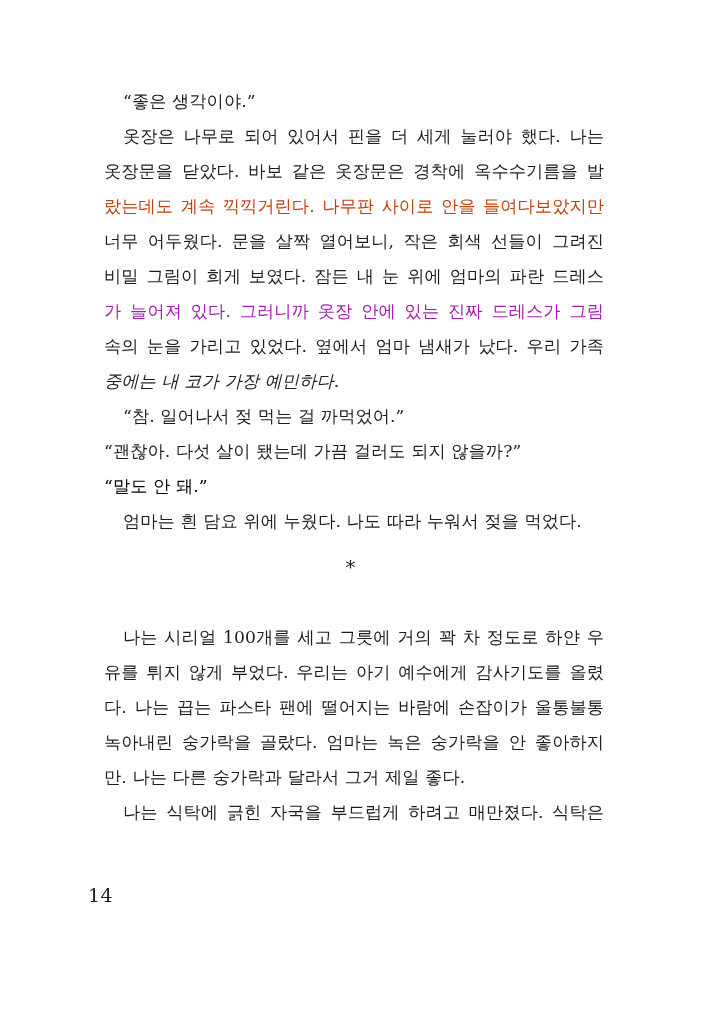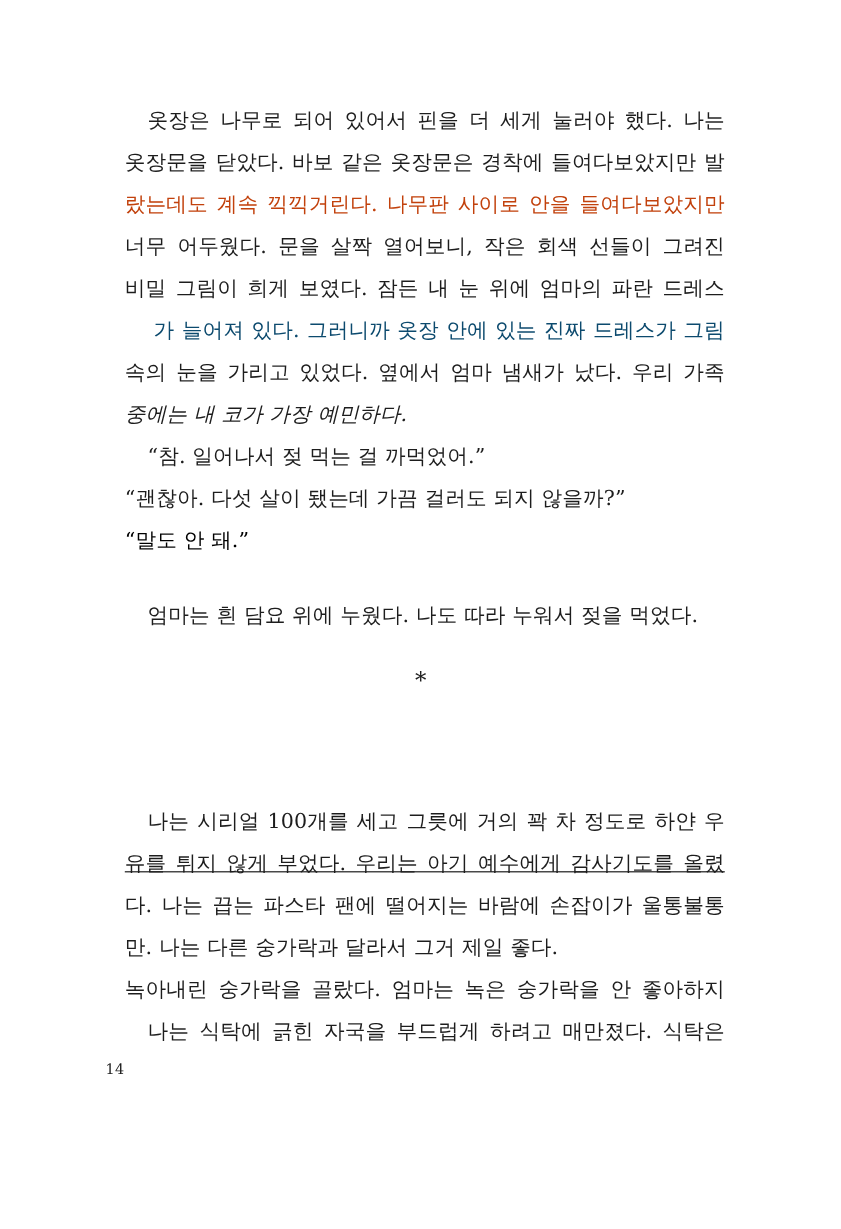--- a/index.html
+++ b/index.html
@@ -67,72 +67,74 @@
     font-size: 19px;
     color: #1d1d1d;
     line-height: 1;
   }
 
   .lower-block {
     position: absolute;
     left: 104px;
     top: 620px;
     width: 500px;
-    margin-top: 48px;
   }
 
   .folio {
     position: absolute;
     left: 88px;
     top: 884px;
     font-family: "DejaVu Serif", "Liberation Serif", serif;
-    font-size: 12px;
+    font-size: 19px;
     color: #2a2a2a;
     letter-spacing: 0.3px;
   }
 </style>
 </head>
 <body>
 
 <div class="page" style="background: rgb(255, 255, 255);">
 
   <div class="text-block">
       <div>
+        <div class="line last indent" style="color: rgb(29, 29, 29);">“좋은 생각이야.”</div>
+      </div>
+      <div>
         <div class="line just indent" style="color: rgb(29, 29, 29);">옷장은 나무로 되어 있어서 핀을 더 세게 눌러야 했다. 나는</div>
-        <div class="line just" style="color: rgb(29, 29, 29);">옷장문을 닫았다. 바보 같은 옷장문은 경착에 들여다보았지만 발</div>
+        <div class="line just" style="color: rgb(29, 29, 29);">옷장문을 닫았다. 바보 같은 옷장문은 경착에 옥수수기름을 발</div>
         <div class="line just" style="color: #c2410c;">랐는데도 계속 끽끽거린다. 나무판 사이로 안을 들여다보았지만</div>
         <div class="line just" style="color: rgb(29, 29, 29);">너무 어두웠다. 문을 살짝 열어보니, 작은 회색 선들이 그려진</div>
         <div class="line just" style="color: rgb(29, 29, 29);">비밀 그림이 희게 보였다. 잠든 내 눈 위에 엄마의 파란 드레스</div>
-        <div class="line just" style="color: #0c4a6e; margin-left: 24px;">가 늘어져 있다. 그러니까 옷장 안에 있는 진짜 드레스가 그림</div>
+        <div class="line just" style="color: #a21caf;">가 늘어져 있다. 그러니까 옷장 안에 있는 진짜 드레스가 그림</div>
         <div class="line just" style="color: rgb(29, 29, 29);">속의 눈을 가리고 있었다. 옆에서 엄마 냄새가 났다. 우리 가족</div>
         <div class="line last" style="color: rgb(29, 29, 29); font-style: italic;">중에는 내 코가 가장 예민하다.</div>
       </div>
       <div>
         <div class="line last indent" style="color: rgb(29, 29, 29);">“참. 일어나서 젖 먹는 걸 까먹었어.”</div>
       </div>
       <div>
         <div class="line last" style="color: rgb(29, 29, 29);">“괜찮아. 다섯 살이 됐는데 가끔 걸러도 되지 않을까?”</div>
       </div>
       <div>
         <div class="line last" style="color: #000000;">“말도 안 돼.”</div>
       </div>
       <div>
-        <div class="line last indent" style="color: rgb(29, 29, 29); margin-top: 27px;">엄마는 흰 담요 위에 누웠다. 나도 따라 누워서 젖을 먹었다.</div>
+        <div class="line last indent" style="color: rgb(29, 29, 29);">엄마는 흰 담요 위에 누웠다. 나도 따라 누워서 젖을 먹었다.</div>
       </div>
     </div>
 
   <div class="divider" style="color: rgb(29, 29, 29);">*</div>
 
   <div class="lower-block">
       <div>
         <div class="line just indent" style="color: rgb(29, 29, 29);">나는 시리얼 100개를 세고 그릇에 거의 꽉 차 정도로 하얀 우</div>
-        <div class="line just" style="color: rgb(29, 29, 29); text-decoration: underline;">유를 튀지 않게 부었다. 우리는 아기 예수에게 감사기도를 올렸</div>
+        <div class="line just" style="color: rgb(29, 29, 29);">유를 튀지 않게 부었다. 우리는 아기 예수에게 감사기도를 올렸</div>
         <div class="line just" style="color: rgb(29, 29, 29);">다. 나는 끕는 파스타 팬에 떨어지는 바람에 손잡이가 울통불통</div>
+        <div class="line just" style="color: rgb(29, 29, 29);">녹아내린 숭가락을 골랐다. 엄마는 녹은 숭가락을 안 좋아하지</div>
         <div class="line last" style="color: rgb(29, 29, 29);">만. 나는 다른 숭가락과 달라서 그거 제일 좋다.</div>
-        <div class="line just" style="color: rgb(29, 29, 29);">녹아내린 숭가락을 골랐다. 엄마는 녹은 숭가락을 안 좋아하지</div>
       </div>
       <div>
         <div class="line just indent" style="color: rgb(29, 29, 29);">나는 식탁에 긁힌 자국을 부드럽게 하려고 매만졌다. 식탁은</div>
       </div>
     </div>
 
   <div class="folio" style="color: rgb(29, 29, 29);">14</div>
 
 </div>
 

